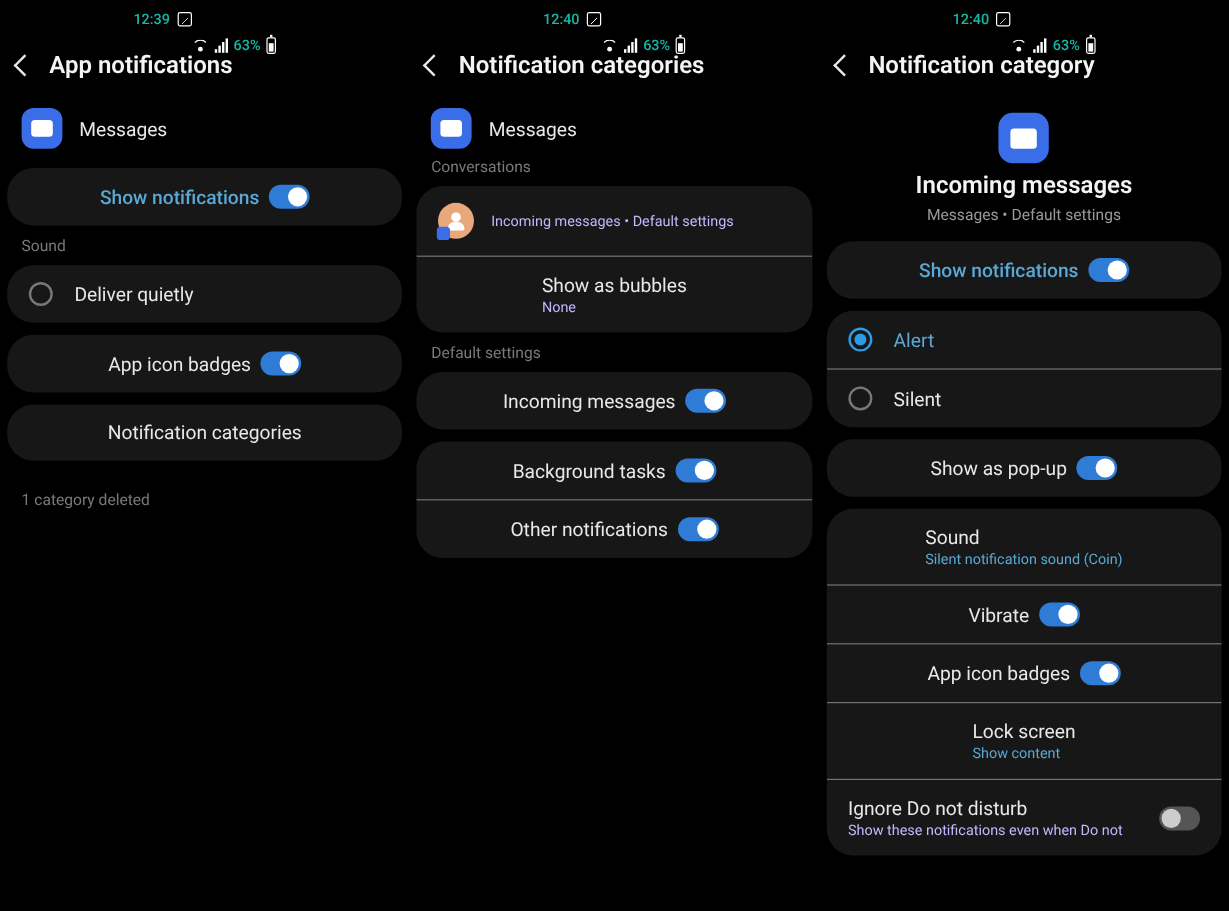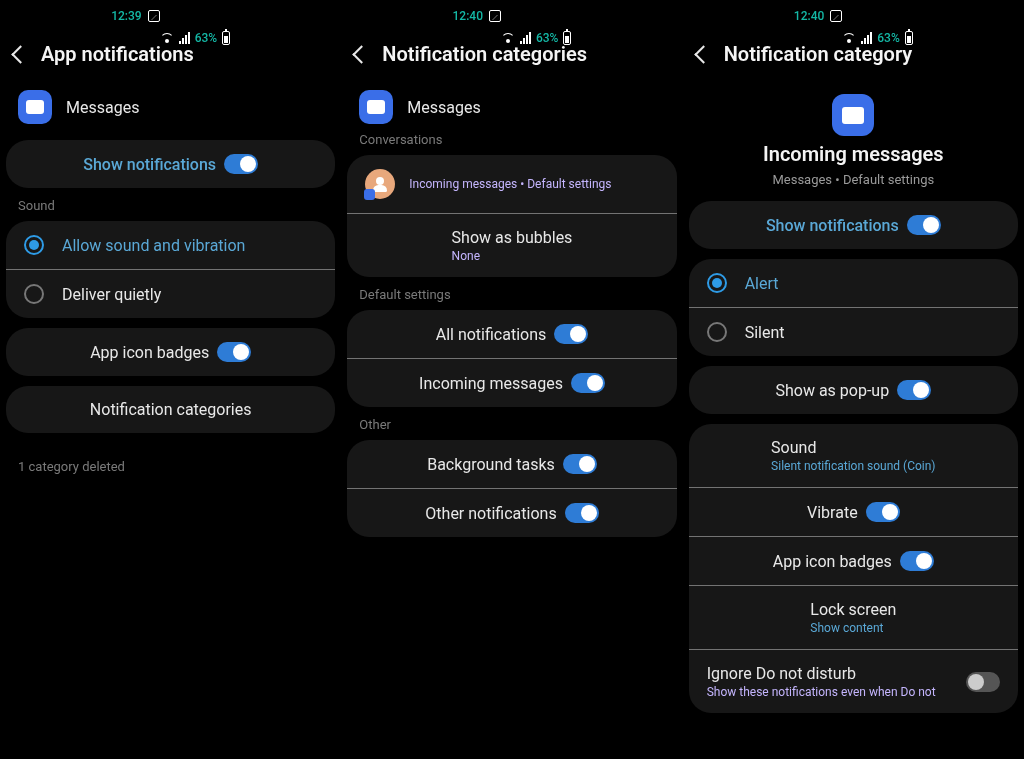--- a/index.html
+++ b/index.html
@@ -202,24 +202,20 @@
   <div class="card">
     <div class="row">
       <div class="row-title blue">Show notifications</div>
       <div class="toggle"></div>
     </div>
   </div>
 
   <div class="section-label">Sound</div>
   <div class="card">
     <div class="row radio-row">
-      <div class="radio on"></div>
-      <div class="row-title" style="color:#5aa8d6">Allow sound and vibration</div>
-    </div>
-    <div class="row radio-row">
       <div class="radio"></div>
       <div class="row-title">Deliver quietly</div>
     </div>
   </div>
 
   <div class="card">
     <div class="row">
       <div class="row-title">App icon badges</div>
       <div class="toggle"></div>
     </div>
@@ -279,30 +275,25 @@
       <div class="label-col">
         <div class="row-title">Show as bubbles</div>
         <div class="row-sub">None</div>
       </div>
     </div>
   </div>
 
   <div class="section-label">Default settings</div>
   <div class="card">
     <div class="row">
-      <div class="row-title">All notifications</div>
-      <div class="toggle"></div>
-    </div>
-    <div class="row">
       <div class="row-title">Incoming messages</div>
       <div class="toggle"></div>
     </div>
   </div>
 
-  <div class="section-label">Other</div>
   <div class="card">
     <div class="row">
       <div class="row-title">Background tasks</div>
       <div class="toggle"></div>
     </div>
     <div class="row">
       <div class="row-title">Other notifications</div>
       <div class="toggle"></div>
     </div>
   </div>

